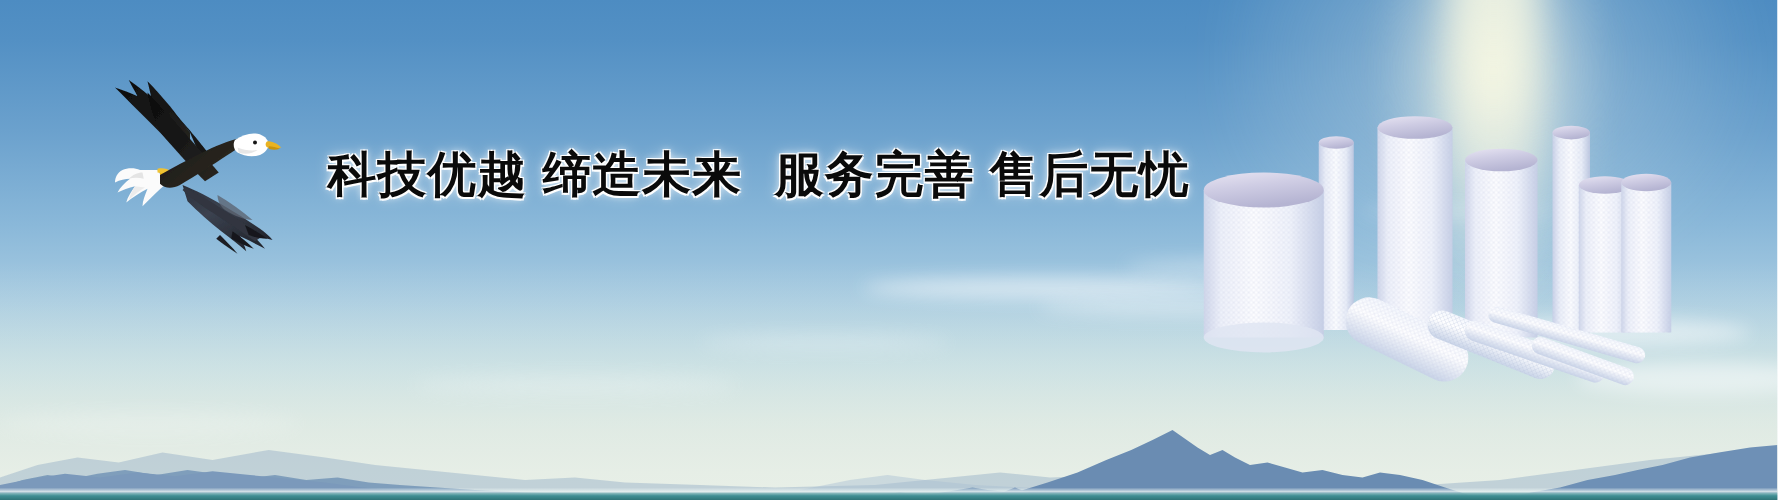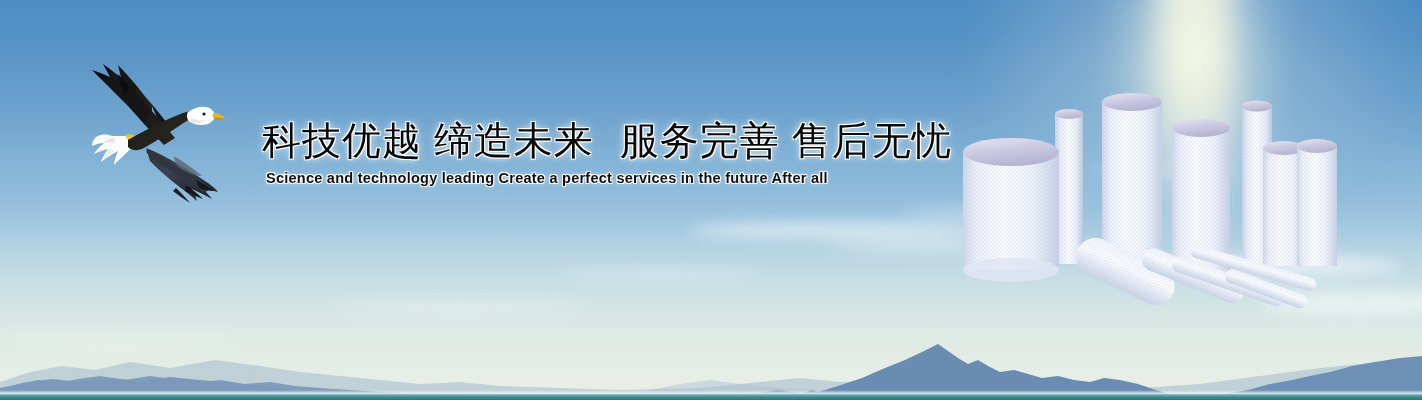--- a/index.html
+++ b/index.html
@@ -125,21 +125,21 @@
   
   .products { position: absolute; left: 945px; top: 90px; width: 420px; height: 220px; }
 
   
   .headline {
     position: absolute;
     left: 262px;
     top: 118px;
     font-size: 39px;
     line-height: 46px;
-    font-weight: normal;
+    font-weight: bold;
     color: #0a0a0a;
     letter-spacing: 1px;
     white-space: nowrap;
     text-shadow:
        -1px -1px 0 rgba(255,255,255,.95),
         1px -1px 0 rgba(255,255,255,.95),
        -1px  1px 0 rgba(255,255,255,.95),
         1px  1px 0 rgba(255,255,255,.95),
         0 0 6px rgba(255,255,255,.8),
         0 0 12px rgba(255,255,255,.55);
@@ -398,15 +398,14 @@
         <rect x="280" y="184" width="86" height="14" rx="7" fill="url(#rodG)"></rect>
         <rect x="280" y="184" width="86" height="14" rx="7" fill="url(#mesh)"></rect>
       </g>
     </g>
   </svg>
 
   <div class="headline">
     <span>科技优越 缔造未来</span><span class="gap"></span><span>服务完善 售后无忧</span>
   </div>
 
-  <div class="subline">Science and technology leading Create a perfect services in the future After all</div>
 
 </div>
 
 </body></html>

